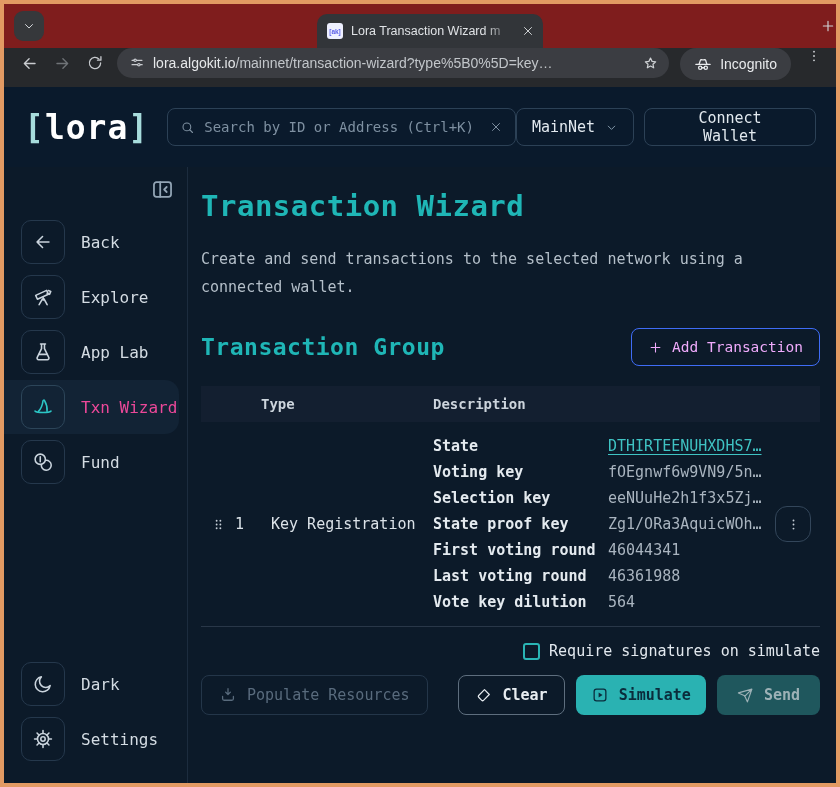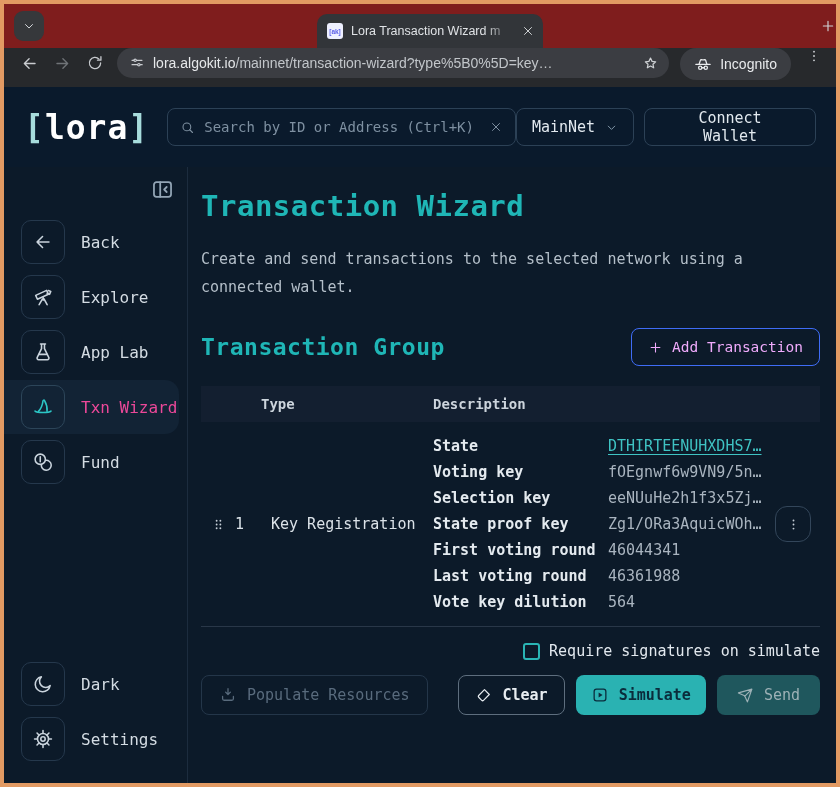--- a/index.html
+++ b/index.html
@@ -103,21 +103,21 @@
   .checkbox { width:17px; height:17px; border:2px solid #2ab5b5; border-radius:3px; background:transparent; cursor:pointer; }
   .sim-label { font-size:15px; color:#e2e8ee; }
 
   .actions-row { margin-top:15px; display:flex; align-items:center; }
   .actions-row button { font-family:"DejaVu Sans Mono", monospace; font-size:15px; border-radius:8px;
                         height:40px; display:flex; align-items:center; gap:10px; cursor:pointer; }
   .populate-btn { border:1px solid #243649; background:transparent; color:#596b7d; padding:0 17px; cursor:default; }
   .right-actions { margin-left:auto; display:flex; gap:11px; }
   .clear-btn { border:1px solid #5e6e7e; background:transparent; color:#e8edf1; padding:0 16px; font-weight:600; }
   .simulate-btn { border:none; background:#2ab2b2; color:#0a2c3c; padding:0 15px; font-weight:600; }
-  .send-btn { border:none; background:#1f575d; color:#9db1b6; padding:0 20px; font-weight:400; }
+  .send-btn { border:none; background:#1f575d; color:#9db1b6; padding:0 20px; font-weight:700; }
 </style>
 </head>
 <body>
 
 <div class="tabstrip">
   <div class="tab-search-btn">
     <span>
       <svg class="stroked" width="14" height="14" viewBox="0 0 24 24">
           <path d="M6 9.5l6 6 6-6"></path>
         </svg>

